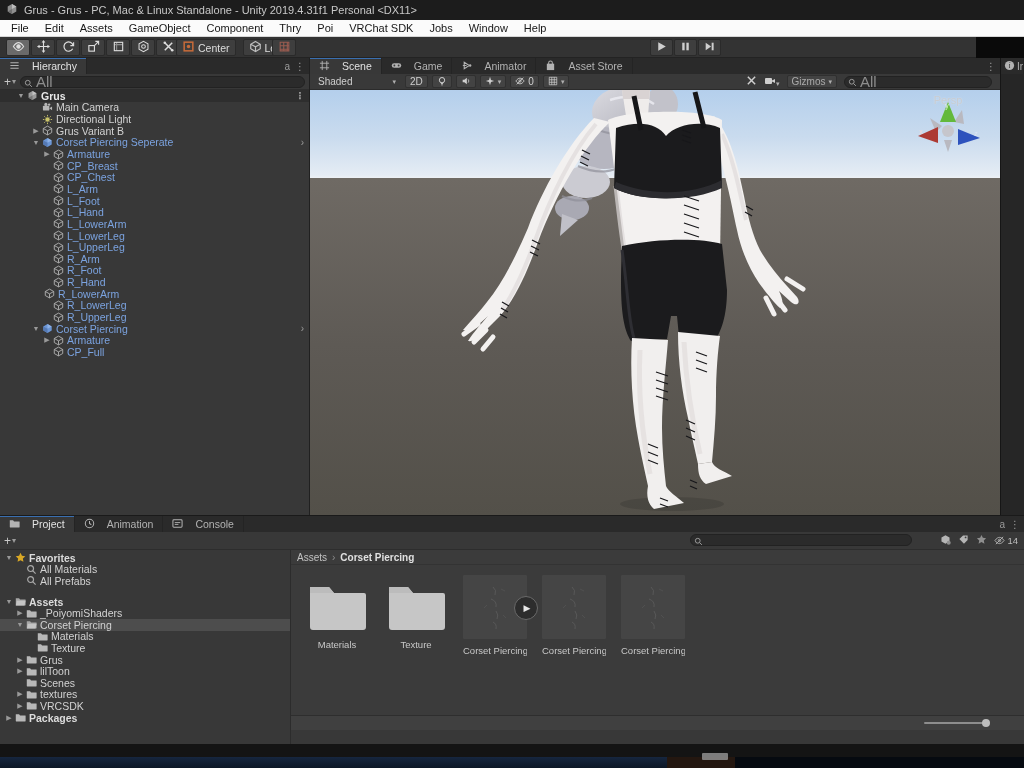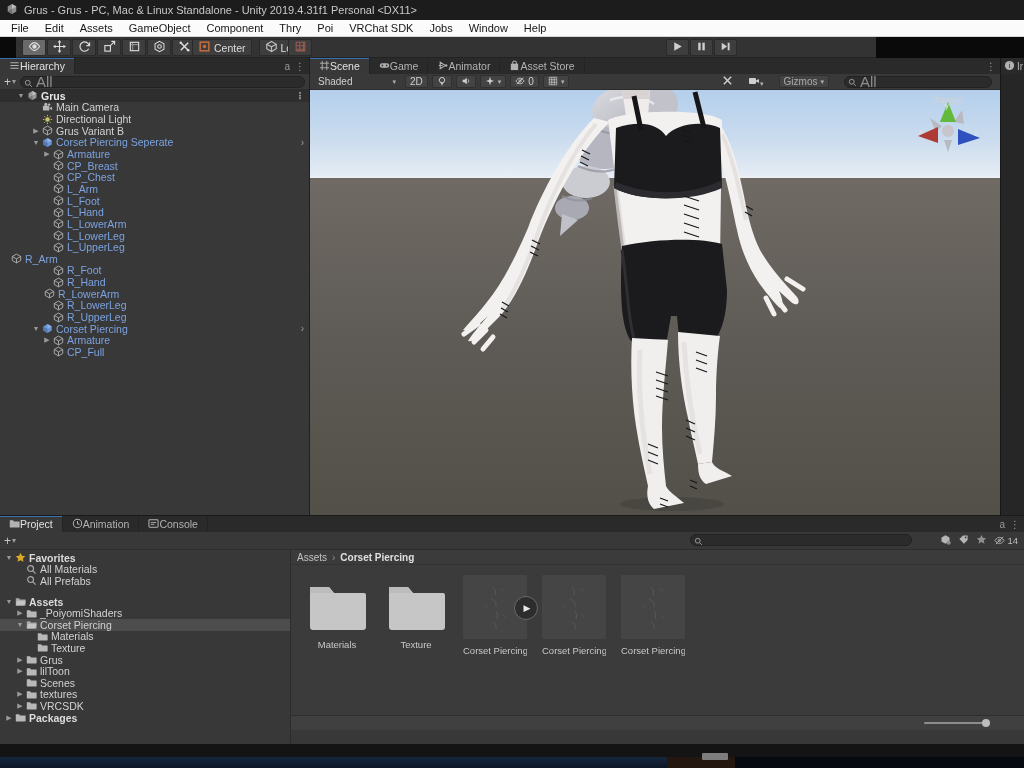--- a/index.html
+++ b/index.html
@@ -7,35 +7,35 @@
        font-family:"Liberation Sans","DejaVu Sans",sans-serif;color:#cfcfcf;font-size:11px;}
   .abs{position:absolute}
   
   #title-bar{left:0;top:0;width:1024px;height:20px;background:#1c1c1c;display:flex;align-items:center;
              gap:6px;padding-left:6px;box-sizing:border-box;color:#c8c8c8;font-size:11px}
   
   #menu-bar{left:0;top:20px;width:1024px;height:17px;background:#fbfbfb;display:flex;align-items:center;
             padding-left:3px;box-sizing:border-box;color:#161616;font-size:11px;border-bottom:1px solid #d6d6d6}
   .menu-item{padding:0 8px;cursor:default}
   
-  #toolbar{left:16px;top:37px;width:860px;height:21px;background:#333333;border-bottom:1px solid #232323;box-sizing:border-box}
+  #toolbar{left:0;top:37px;width:976px;height:21px;background:#333333;border-bottom:1px solid #232323;box-sizing:border-box}
   .toolbtn{position:relative;display:inline-flex;align-items:center;justify-content:center;height:17px;min-width:24px;
            background:#3e3e3e;border:1px solid #2a2a2a;border-radius:2px;margin-right:1px;box-sizing:border-box;color:#ddd}
   .toolbtn.active{background:#6a6a6a}
   .toolbtn svg{width:13px;height:13px}
   #tool-group{position:absolute;left:6px;top:2px;display:flex}
   #pivot-group{position:absolute;left:176px;top:2px;display:flex;gap:6px}
   #pivot-group .toolbtn{padding:0 5px;gap:3px;font-size:10.5px}
   #gridsnap{position:absolute;left:272px;top:2px}
   #play-group{position:absolute;left:650px;top:2px;display:flex}
   #play-group .toolbtn{min-width:23px}
   
   #main{left:0;top:58px;width:1024px;height:457px;background:#383838}
   .tabstrip{height:16px;background:#2a2a2a;display:flex;align-items:stretch;font-size:10.5px;color:#b2b2b2}
-  .tab{display:flex;align-items:center;gap:0;padding:0 9px;border-right:1px solid #242424}
+  .tab{display:flex;align-items:center;gap:12px;padding:0 9px;border-right:1px solid #242424}
   .tab.active{background:#383838;color:#e2e2e2;box-shadow:inset 0 1px 0 #3a6fb0}
   .tab .icon svg{width:11px;height:11px}
   .strip-right{margin-left:auto;display:flex;align-items:center;gap:5px;padding-right:5px;color:#aaa}
   .lock-glyph{font-size:10px;color:#9a9a9a}
   .kebab{font-size:10px;color:#9a9a9a;letter-spacing:-1px}
   .filterrow{height:16px;background:#383838;border-bottom:1px solid #2d2d2d;display:flex;align-items:center;
              padding:0 4px;box-sizing:border-box;gap:4px;position:relative}
   .searchbox{position:relative;height:12px;background:#2b2b2b;border:1px solid #222;border-radius:7px;flex:1;
              display:flex;align-items:center;padding-left:15px;box-sizing:border-box}
   .searchbox .icon{position:absolute;left:3px;top:1px}
@@ -390,21 +390,21 @@
         <div class="trow prefab" style="padding-left: 42px;">
           <span class="exp"></span>
           <span class="icon">
             <svg viewBox="0 0 12 12" fill="none" stroke="#b0b0b0" stroke-width="1">
               <path d="M6 1.2L10.6 3.8v4.4L6 10.8 1.4 8.2V3.8z"></path>
               <path d="M1.4 3.8L6 6.4l4.6-2.6M6 6.4v4.4"></path>
             </svg>
           </span>
           <span class="lbl">L_UpperLeg</span>
         </div>
-        <div class="trow prefab" style="">
+        <div class="trow prefab" style="padding-left: 42px;">
           <span class="exp"></span>
           <span class="icon">
             <svg viewBox="0 0 12 12" fill="none" stroke="#b0b0b0" stroke-width="1">
               <path d="M6 1.2L10.6 3.8v4.4L6 10.8 1.4 8.2V3.8z"></path>
               <path d="M1.4 3.8L6 6.4l4.6-2.6M6 6.4v4.4"></path>
             </svg>
           </span>
           <span class="lbl">R_Arm</span>
         </div>
         <div class="trow prefab" style="padding-left: 42px;">
@@ -559,21 +559,21 @@
               <path d="M2 10L10 2"></path>
             </svg></span>
         <span>0</span>
       </div>
       <div class="sbtn">
           <span class="icon"><svg viewBox="0 0 12 12" stroke="#cfcfcf" stroke-width=".9" fill="none">
               <path d="M1.5 1.5h9v9h-9zM1.5 4.5h9M1.5 7.5h9M4.5 1.5v9M7.5 1.5v9"></path>
             </svg></span>
           <span class="caret">▾</span>
         </div>
-      <div class="strip-right" style="gap:15px">
+      <div class="strip-right" style="gap:7px">
         <span class="icon"><svg width="11" height="11" viewBox="0 0 12 12" stroke="#cfcfcf" stroke-width="1.6">
               <path d="M2 2l8 8M10 2l-8 8"></path>
             </svg></span>
         <span class="icon"><svg width="12" height="10" viewBox="0 0 12 10">
               <rect x="1" y="2" width="7" height="6" rx="1" fill="#cfcfcf"></rect>
               <path d="M8 4.5L11 3v4L8 5.5z" fill="#cfcfcf"></path>
             </svg><span class="caret">▾</span></span>
         <span class="sbtn">
             <span>Gizmos</span>
             <span class="caret">▾</span>

